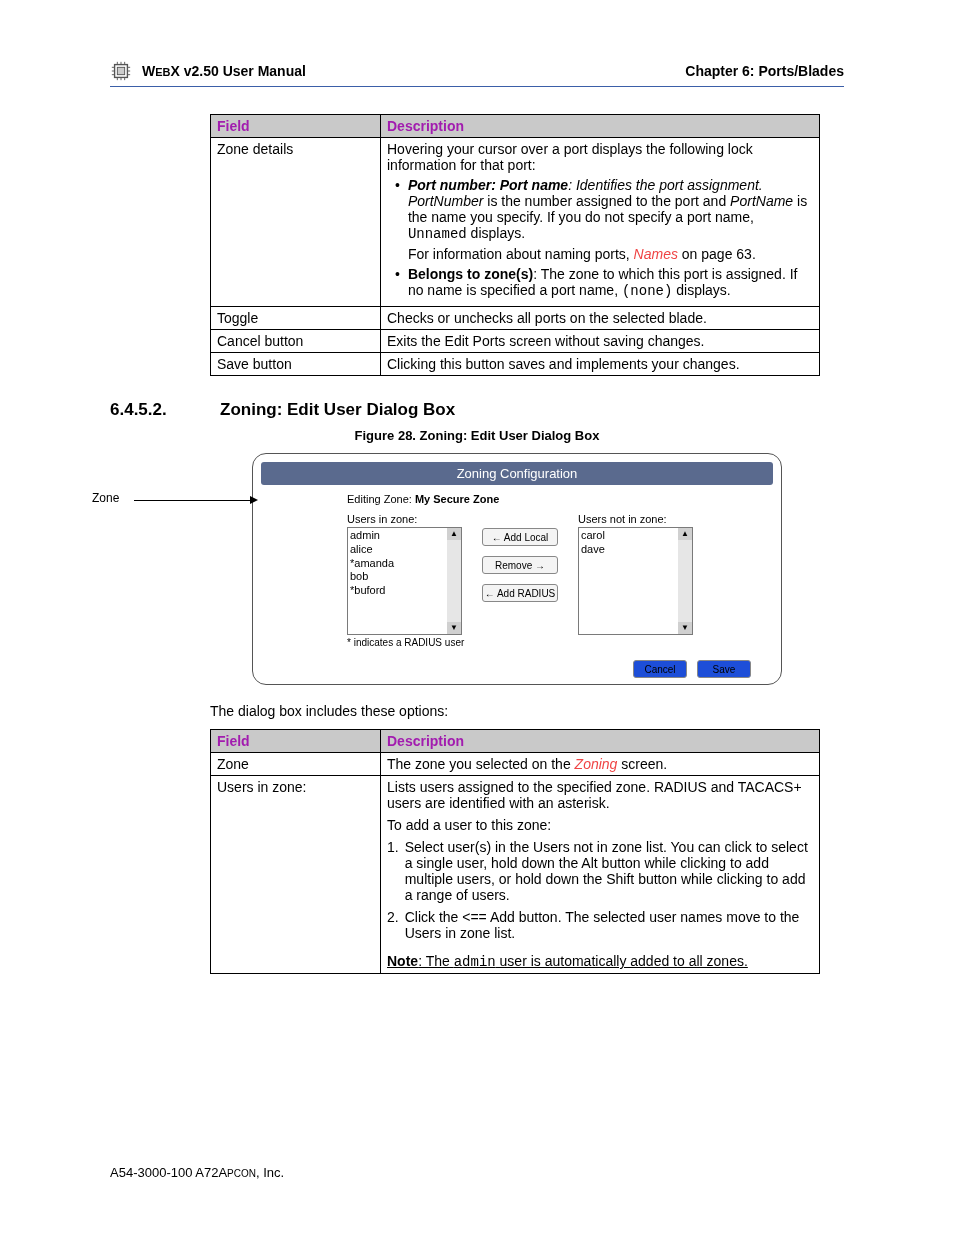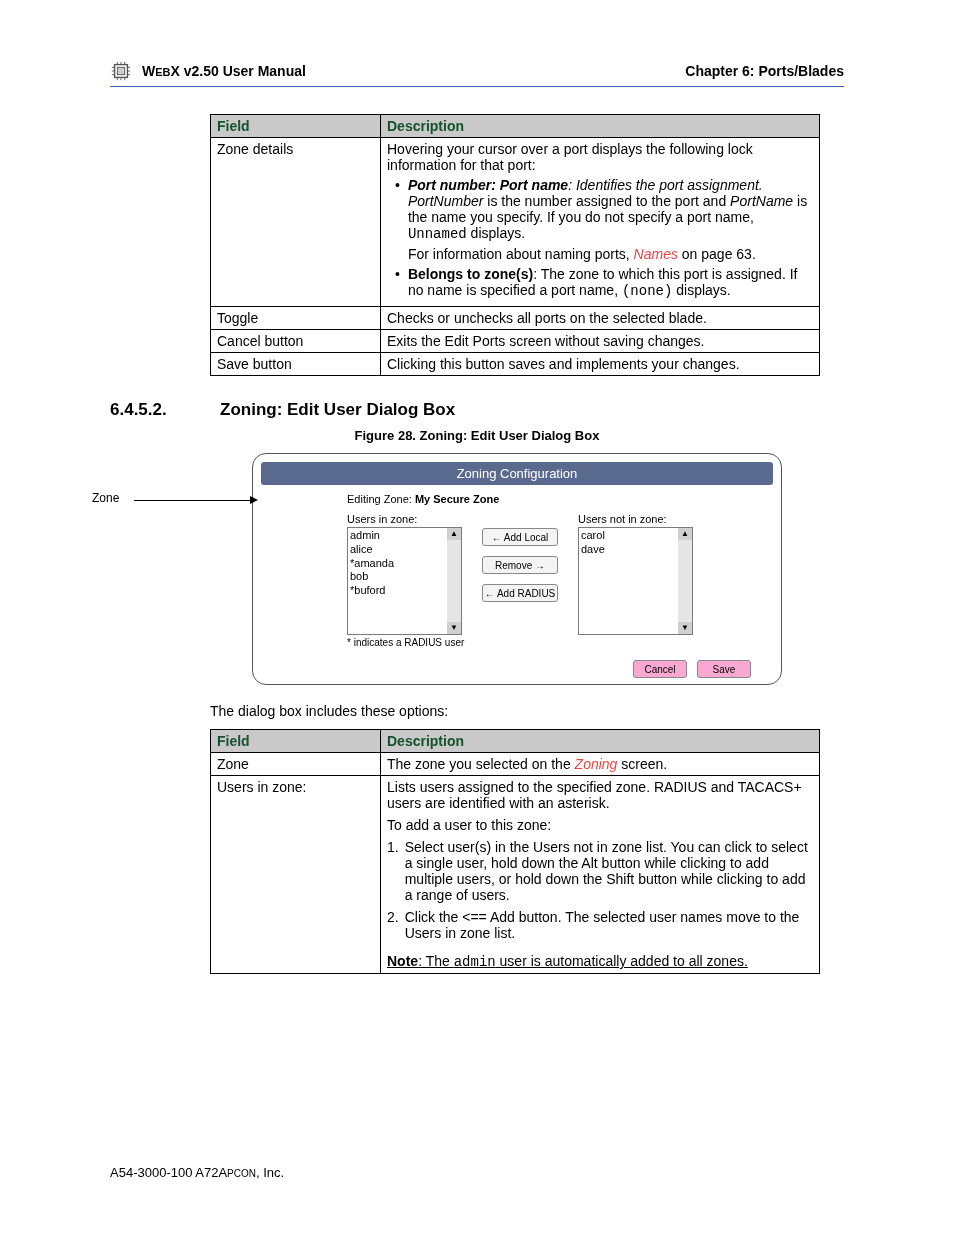--- a/index.html
+++ b/index.html
@@ -47,21 +47,21 @@
   }
   table.doc-table th, table.doc-table td {
     border: 1px solid #000;
     padding: 3px 6px;
     text-align: left;
     vertical-align: top;
   }
   table.doc-table th {
     background: #c9c9c9;
     font-weight: bold;
-    color: #14532d;
+    color: #a21caf;
   }
   table.doc-table col.c1 { width: 170px; }
   .bullet-row { display: flex; gap: 8px; margin: 4px 0 4px 8px; }
   .bullet-dot { flex-shrink: 0; }
   .mono { font-family: "Courier New", monospace; }
   .link { color: #ef4444; font-style: italic; cursor: pointer; }
 
   
   .sec-row { display: flex; align-items: baseline; margin: 24px 0 8px 0; }
   .sec-num { width: 110px; font-weight: bold; font-size: 17px; }
@@ -111,21 +111,21 @@
   .small-btn {
     width: 76px; height: 18px;
     border: 1px solid #888; border-radius: 3px;
     background: #f4f4f4;
     font-size: 10px;
     display:flex; align-items:center; justify-content:center;
     cursor:pointer;
   }
   .radius-note { font-size:10px; margin-left:86px; margin-top:2px; }
   .dialog-actions { display:flex; gap:10px; justify-content:flex-end; margin:12px 22px 0 0; }
-  .dlg-btn { width:54px; height:18px; border:1px solid #888; border-radius:3px; background:#f9a8d4; font-size:10px; display:flex;align-items:center;justify-content:center; cursor:pointer; }
+  .dlg-btn { width:54px; height:18px; border:1px solid #888; border-radius:3px; background:#1d4ed8; font-size:10px; display:flex;align-items:center;justify-content:center; cursor:pointer; }
 
   .body-para { margin: 14px 0 10px 100px; font-size:14px; }
 
   
   .footer-row {
     position: absolute;
     bottom: 55px;
     left: 110px; right: 110px;
     display: flex; 
     font-size: 13px;

